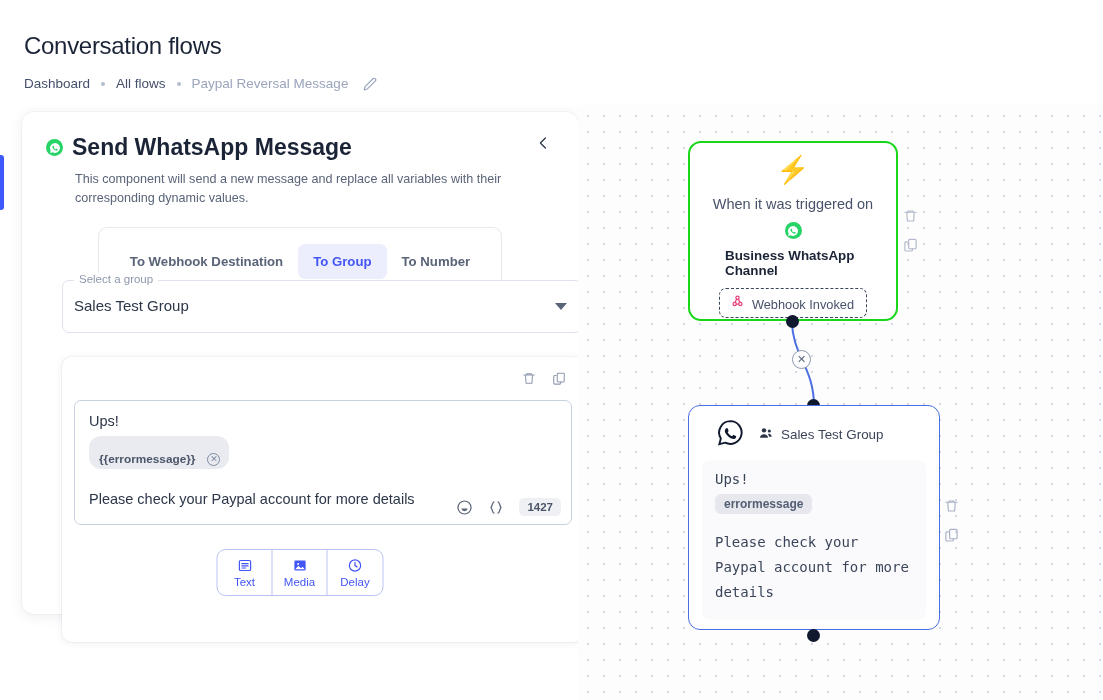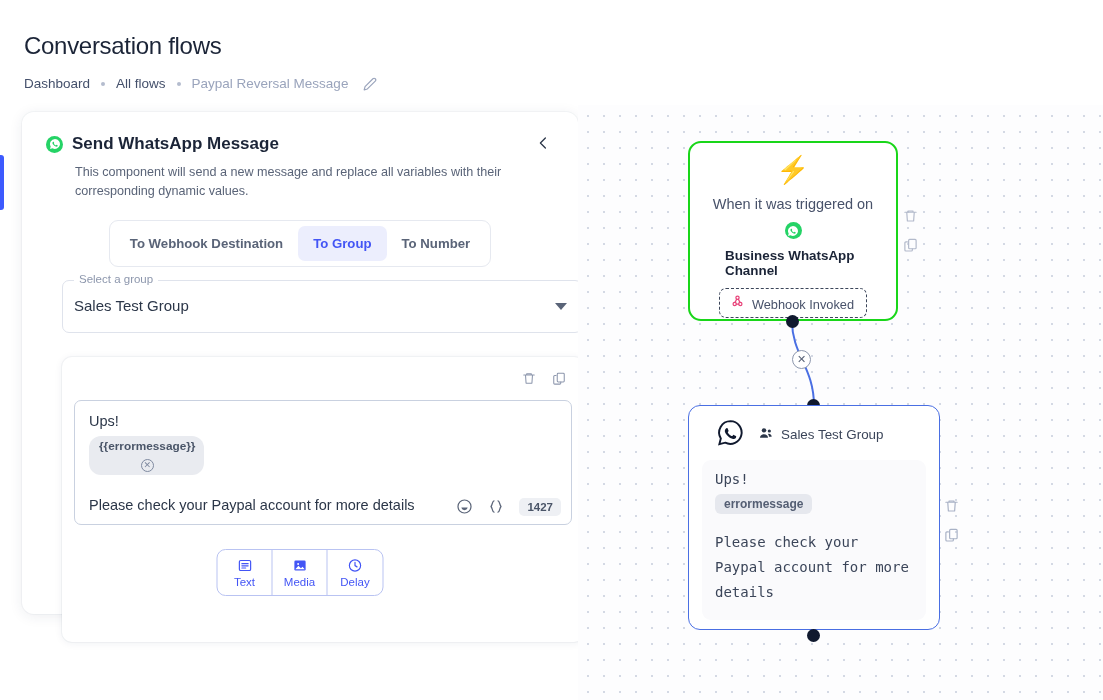--- a/index.html
+++ b/index.html
@@ -40,37 +40,37 @@
     background: #fff; border-radius: 12px;
     box-shadow: 0 2px 14px rgba(32,44,80,.085), 0 0 0 1px rgba(32,44,80,.035);
   }
   .card-head { padding: 22px 24px 0 24px; position: relative; }
   .card-title-row { display: flex; align-items: center; gap: 9px; }
   .wa-badge {
     width: 17px; height: 17px; border-radius: 50%;
     background: #25d366; display: inline-flex;
     align-items: center; justify-content: center; flex: none;
   }
-  .card-title { font-size: 17px; font-weight: bold; color: #1b2437; }
+  .card-title { font-size: 23px; font-weight: bold; color: #1b2437; }
   .collapse-btn {
     position: absolute; right: 24px; top: 20px;
     width: 22px; height: 22px; display: flex;
     align-items: center; justify-content: center; cursor: pointer;
   }
   .card-desc {
     margin: 9px 0 0 29px; width: 470px;
     font-size: 12.6px; line-height: 19px; color: #5a6478;
   }
 
   
   .seg-wrap { display: flex; justify-content: center; margin-top: 19px; }
   .seg {
     display: flex; align-items: center;
     border: 1px solid #e6e9f0; border-radius: 9px;
-    padding: 5px; background: #fff;
+    padding: 16px; background: #fff;
   }
   .seg-item {
     padding: 10px 15px; font-size: 13.2px; font-weight: bold;
     color: #5a6478; border-radius: 7px; cursor: pointer; white-space: nowrap;
   }
   .seg-item.active { background: #eceefd; color: #4355f5; }
 
   
   .field {
     position: absolute; left: 40px; top: 168px;
@@ -106,36 +106,36 @@
   }
   .tool-ic { cursor: pointer; display: flex; }
   .msg-editor {
     position: absolute; left: 12px; top: 43px;
     width: 498px; height: 125px;
     border: 1px solid #c9d1e0; border-radius: 7px;
     padding: 12px 14px;
   }
   .ed-line1 { font-size: 14.5px; color: #2b3648; }
   .var-chip {
-    display: inline-flex; align-items: center; gap: 6px;
+    display: inline-flex; align-items: center; gap: 12px;
     margin-top: 7px; background: #e9ebf0; border-radius: 12px;
-    padding: 3px 9px 3px 10px;
-    font-size: 11.8px; font-weight: bold; color: #4a5568; flex-direction: column;
+    padding: 16px 9px 3px 10px;
+    font-size: 11.8px; font-weight: bold; color: #4a5568;
   }
   .chip-x {
     width: 13px; height: 13px; border-radius: 50%;
     border: 1px solid #7f8aa0; display: inline-flex;
     align-items: center; justify-content: center;
     font-size: 9px; color: #7f8aa0; line-height: 1; cursor: pointer;
     font-weight: normal;
   }
   .ed-line2 { margin-top: 22px; font-size: 14.5px; color: #2b3648; }
   .ed-footer {
     position: absolute; right: 10px; bottom: 8px;
-    display: flex; align-items: flex-start; gap: 15px;
+    display: flex; align-items: flex-end; gap: 15px;
   }
   .count-pill {
     background: #eef0f4; border-radius: 5px; padding: 3px 8px;
     font-size: 11.5px; font-weight: bold; color: #4a5568;
   }
 
   
   .add-bar {
     position: absolute; left: 50%; transform: translateX(-50%);
     bottom: 18px; display: flex;

